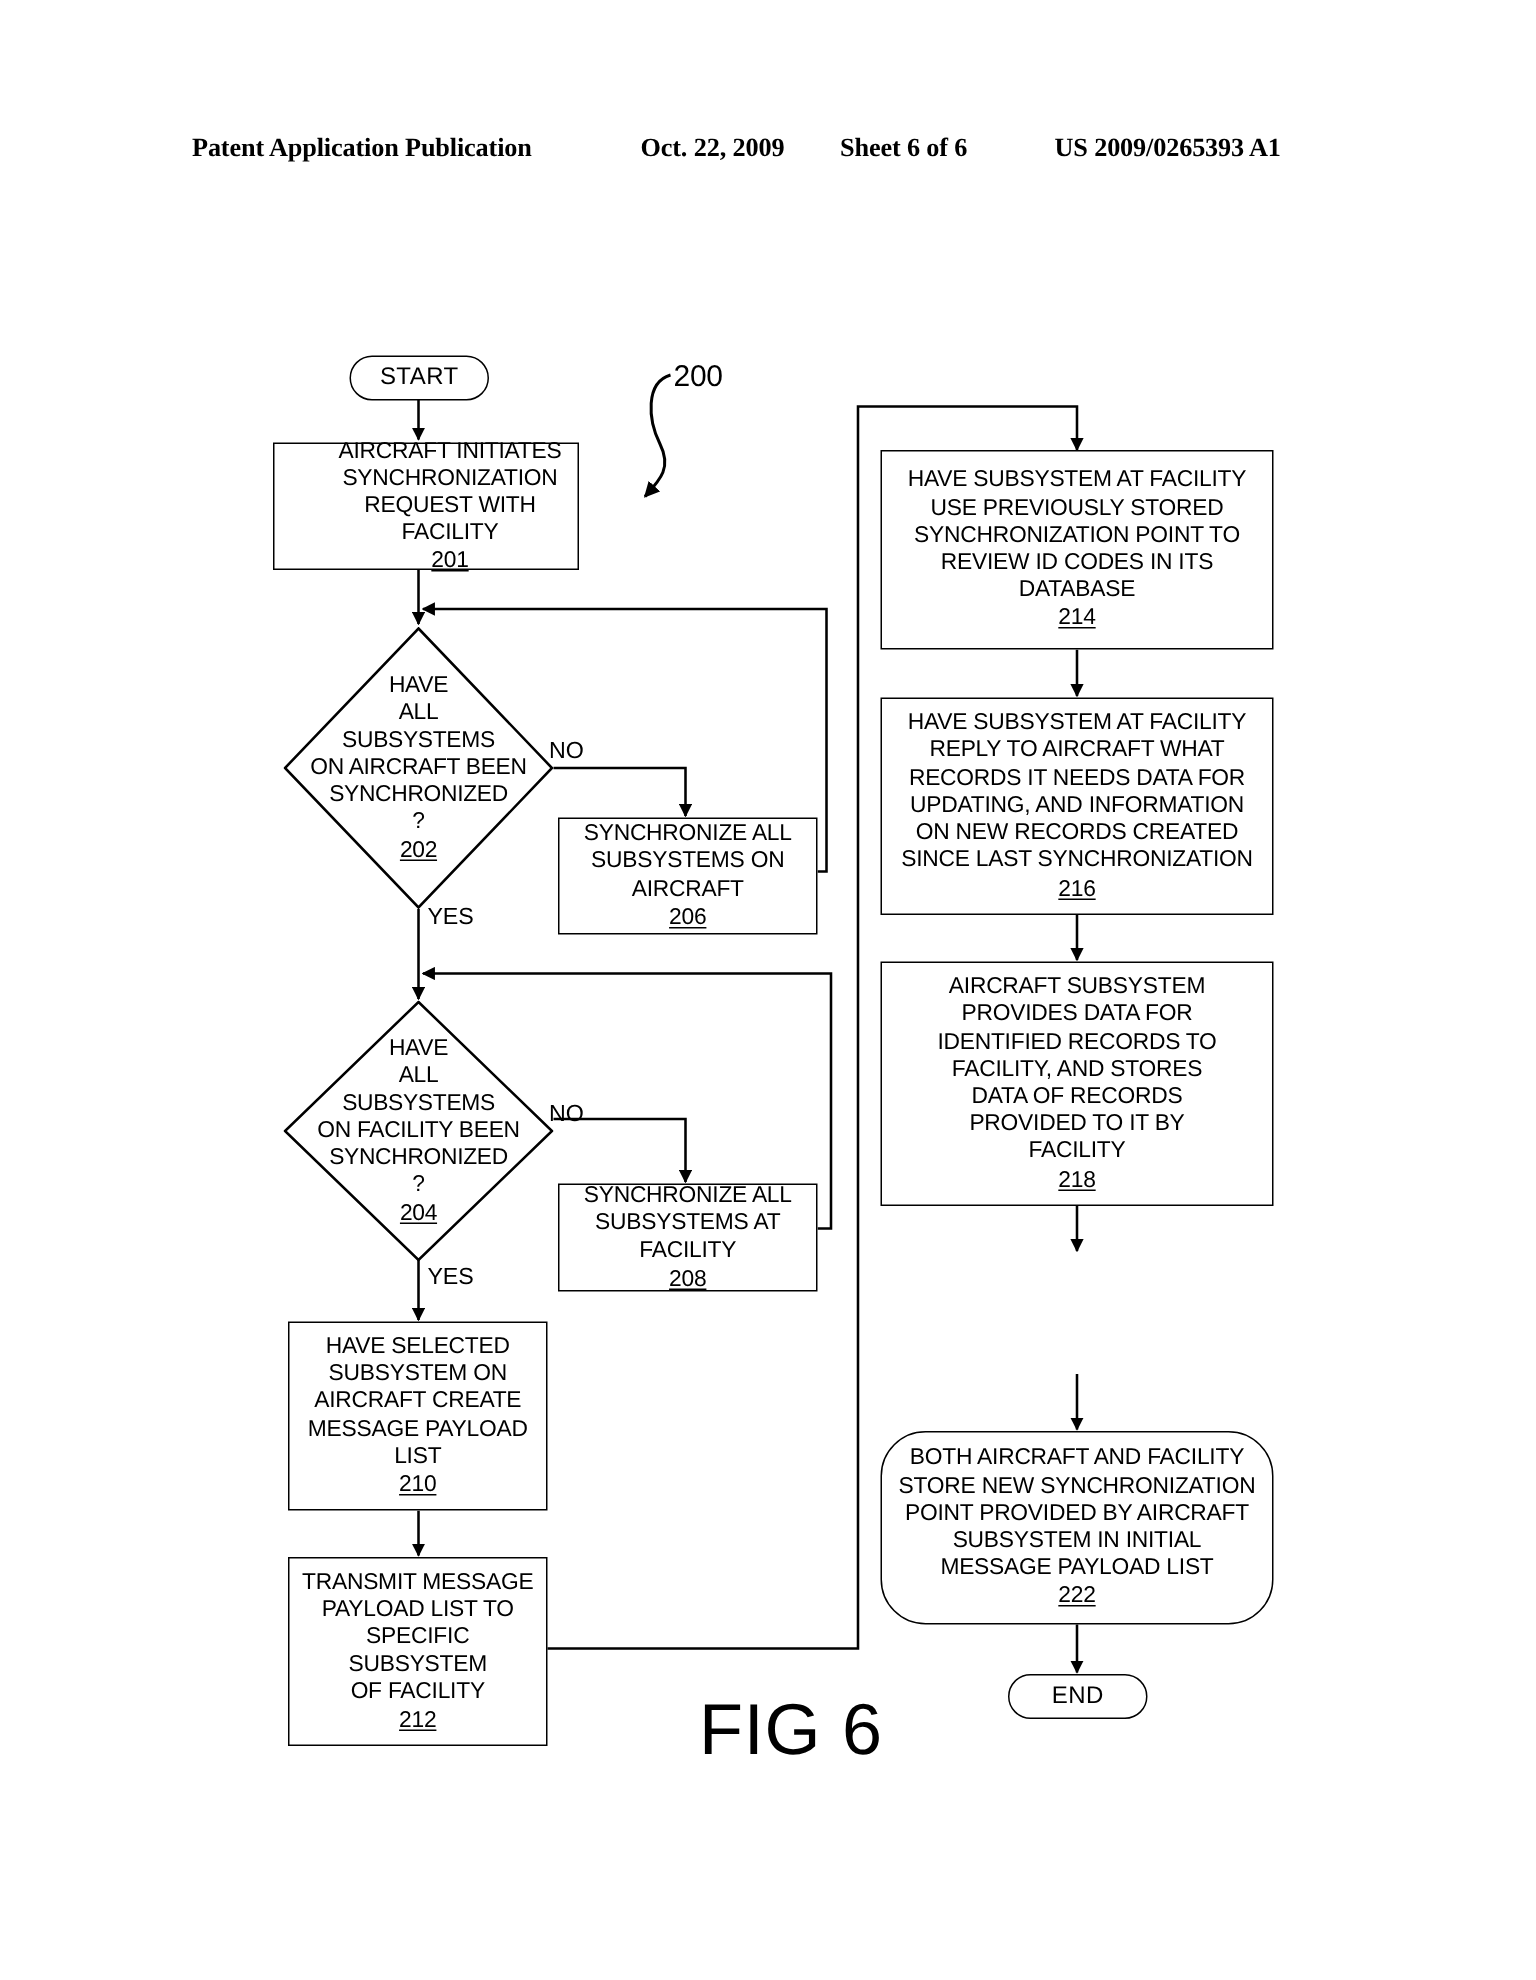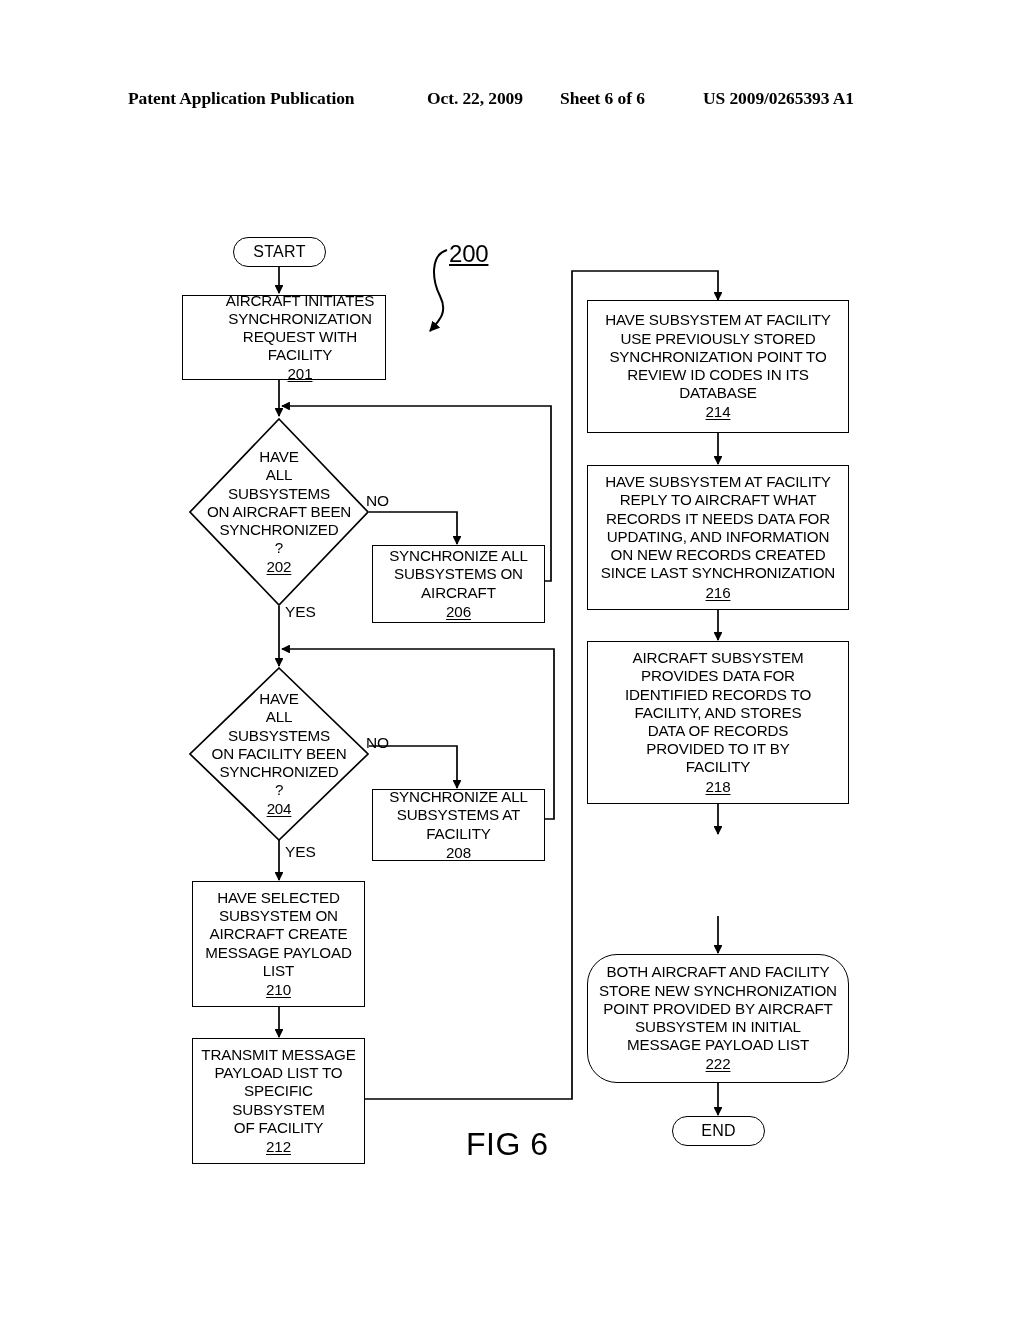--- a/index.html
+++ b/index.html
@@ -121,33 +121,32 @@
     font-size: 15.5px;
     letter-spacing: -0.1px;
     white-space: nowrap;
   }
 
   
   #fig-caption {
     position: absolute;
     left: 466px;
     top: 1098px;
-    font-size: 32px;
+    font-size: 48px;
     letter-spacing: 0.5px;
     font-family: "Liberation Sans", sans-serif;
   }
 
   
   #callout-200 {
     position: absolute;
     left: 449px;
     top: 212px;
-    font-size: 24px;
+    font-size: 20px;
     letter-spacing: -0.2px;
-    text-decoration: underline;
   }
 </style>
 </head>
 <body>
 
 <div id="page-header">
   <span class="h-pub">Patent Application Publication</span>
   <span class="h-date">Oct. 22, 2009</span>
   <span class="h-sheet">Sheet 6 of 6</span>
   <span class="h-num">US 2009/0265393 A1</span>

